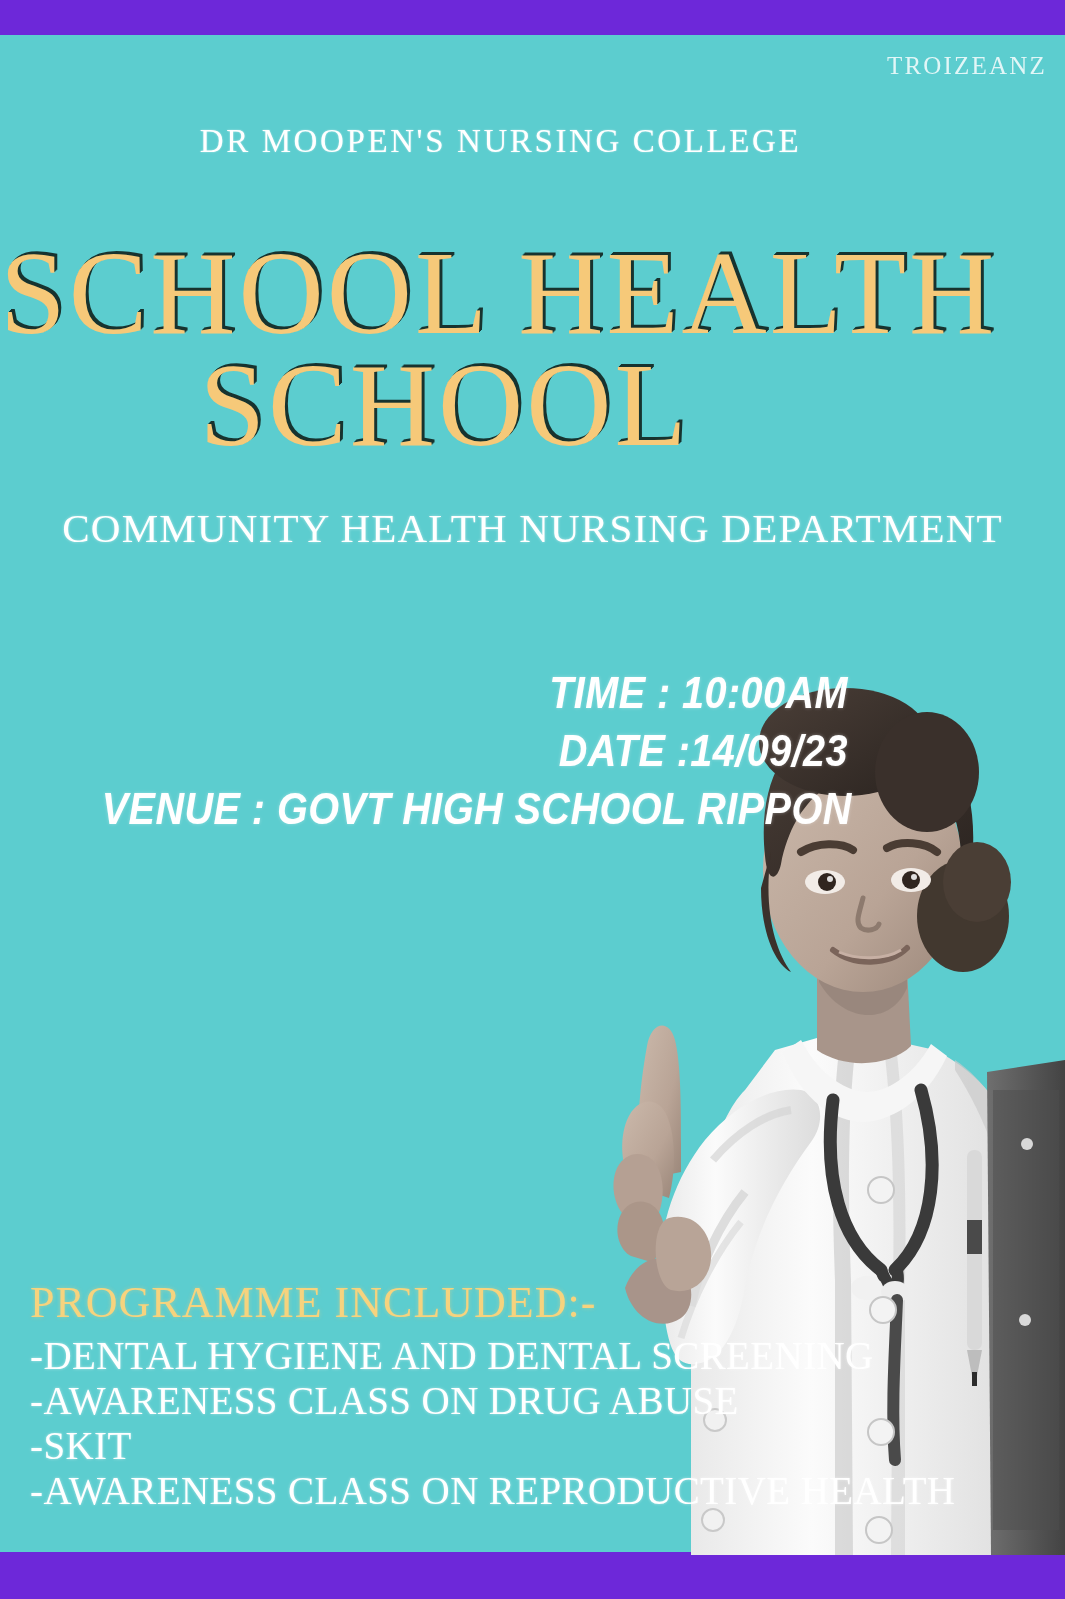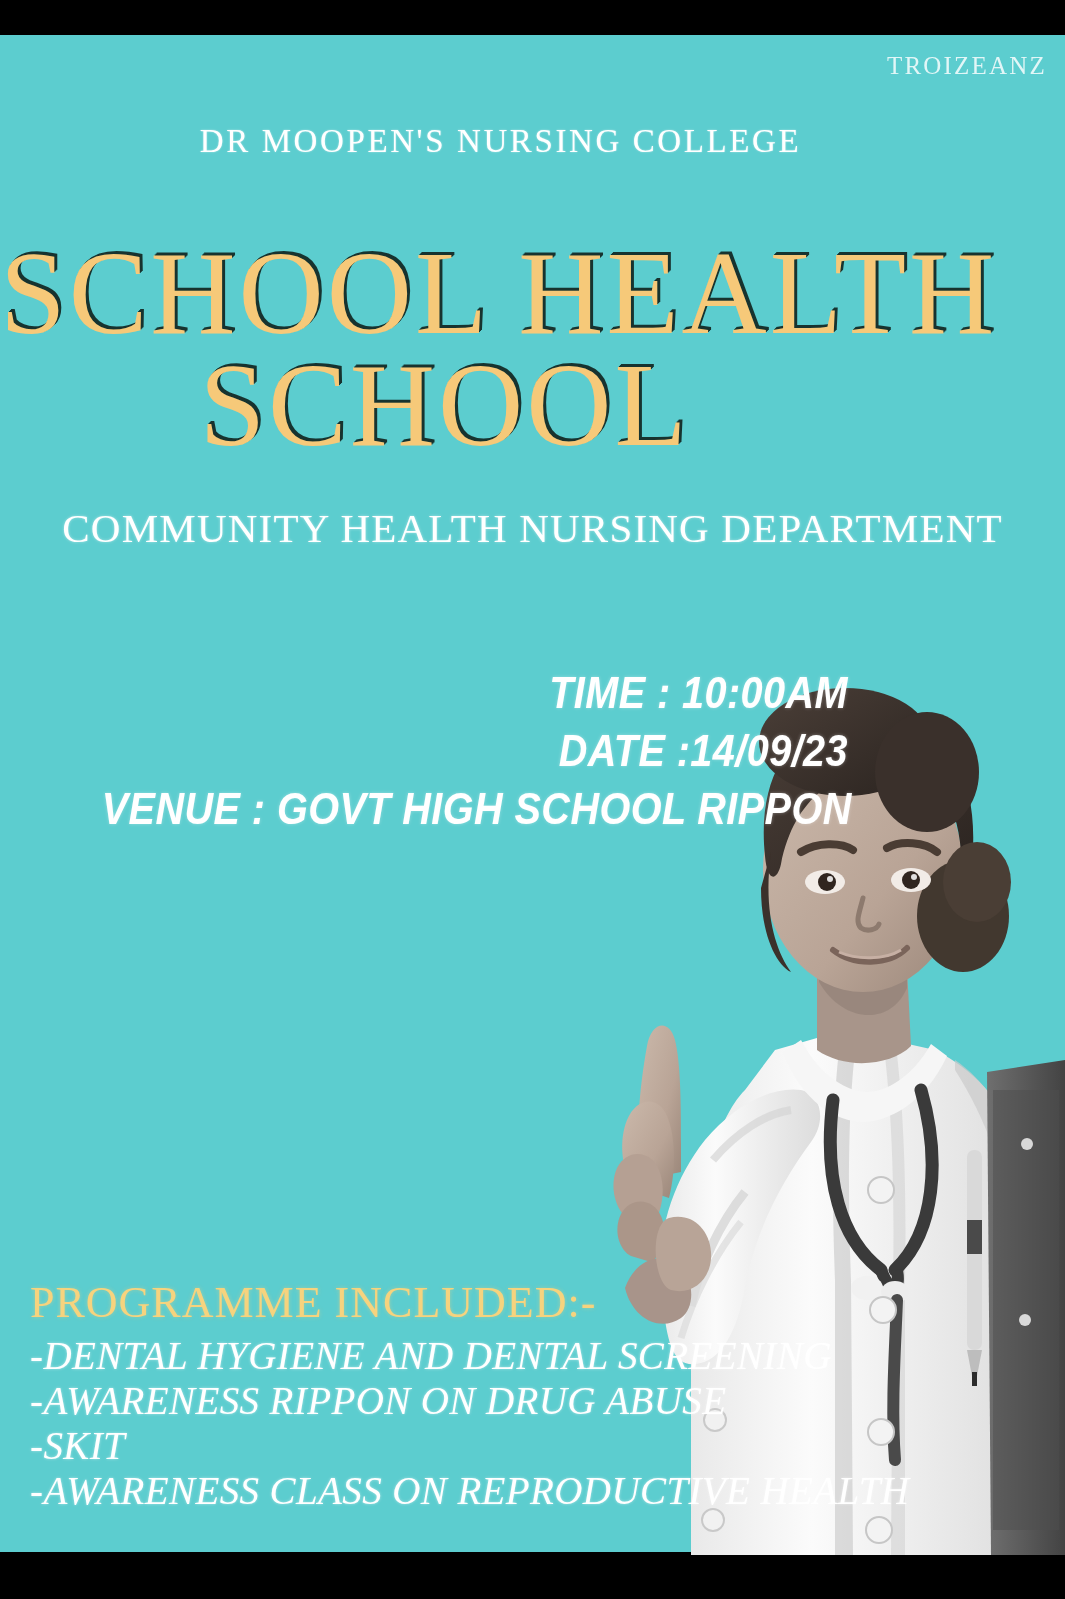--- a/index.html
+++ b/index.html
@@ -6,21 +6,21 @@
   * { margin:0; padding:0; box-sizing:border-box; }
   html,body{
     width:1065px; height:1599px;
     background:#ffffff;
     font-family:"Liberation Serif", serif;
     overflow:hidden;
   }
   #poster{
     position:relative;
     width:1065px; height:1599px;
-    background:#000000;
+    background:#6d28d9;
     overflow:hidden;
   }
   
   .teal-panel{
     position:absolute;
     left:0; top:35px;
     width:1065px; height:1517px;
     background:#5ccdcf;
   }
   
@@ -112,21 +112,21 @@
     display:block;
     font-family:"Liberation Serif", serif;
     font-size:44px;
     line-height:52px;
     letter-spacing:1px;
     color:#f6d37e;
     font-weight:400;
     text-shadow:0 0 4px rgba(246,211,126,0.45);
     margin-bottom:4px;
   }
-  .programme-list{ list-style:none;font-style:italic; }
+  .programme-list{ list-style:none; }
   .programme-item{
     display:block;
     font-family:"Liberation Serif", serif;
     font-size:39px;
     line-height:45px;
     letter-spacing:0.4px;
     color:#ffffff;
     font-weight:400;
     white-space:nowrap;
     text-shadow:0 0 3px rgba(255,255,255,0.5);
@@ -276,19 +276,19 @@
   <div class="details">
     <span class="detail-line">TIME : 10:00AM</span>
     <span class="detail-line">DATE :14/09/23</span>
     <span class="detail-line">VENUE : GOVT HIGH SCHOOL RIPPON</span>
   </div>
 
   <div class="programme">
     <span class="programme-heading">PROGRAMME INCLUDED:-</span>
     <ul class="programme-list">
       <li class="programme-item">-DENTAL HYGIENE AND DENTAL SCREENING</li>
-      <li class="programme-item">-AWARENESS RIPPON ON DRUG ABUSE</li>
+      <li class="programme-item">-AWARENESS CLASS ON DRUG ABUSE</li>
       <li class="programme-item">-SKIT</li>
       <li class="programme-item">-AWARENESS CLASS ON REPRODUCTIVE HEALTH</li>
     </ul>
   </div>
 
 </div>
 
 </body></html>

